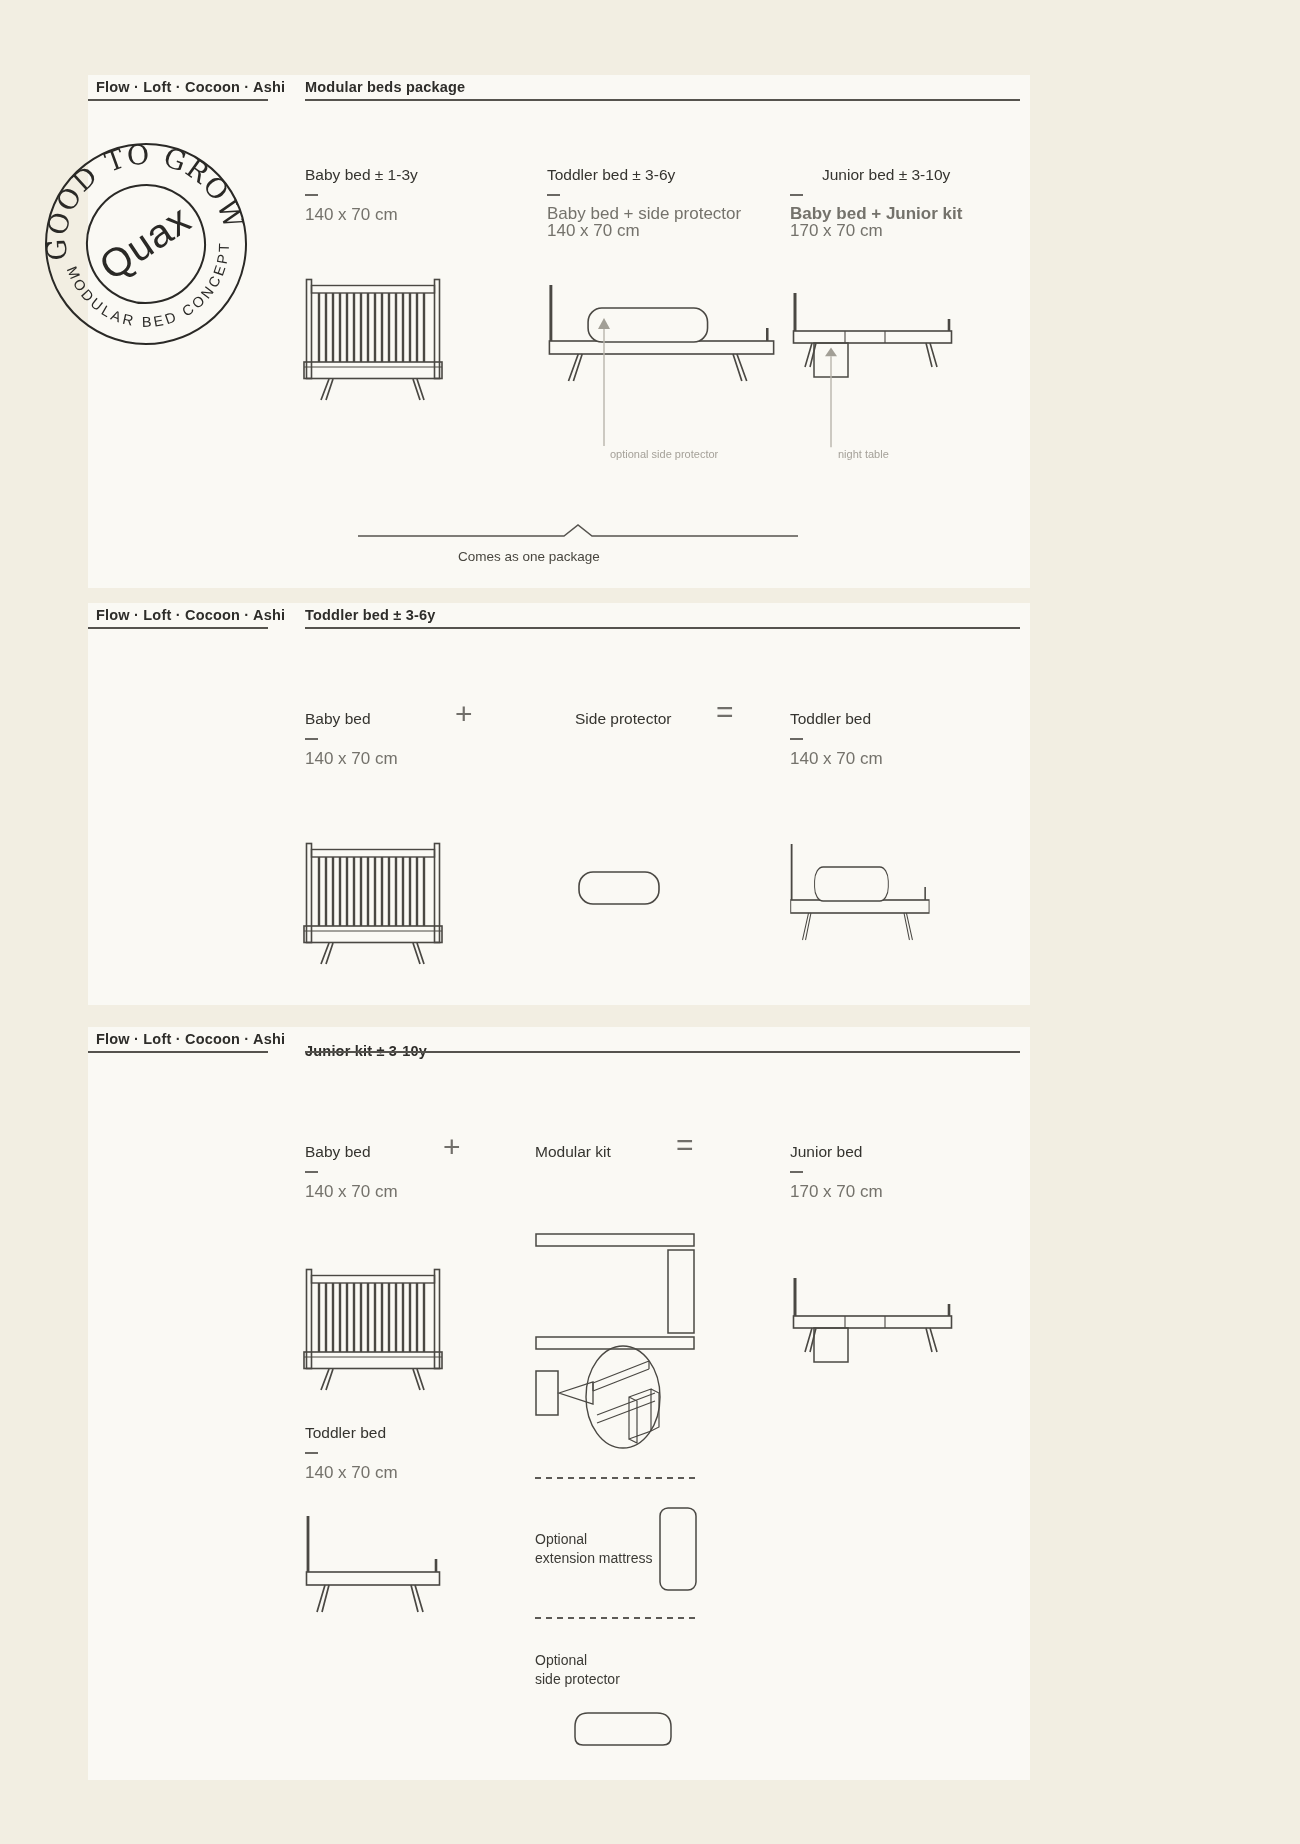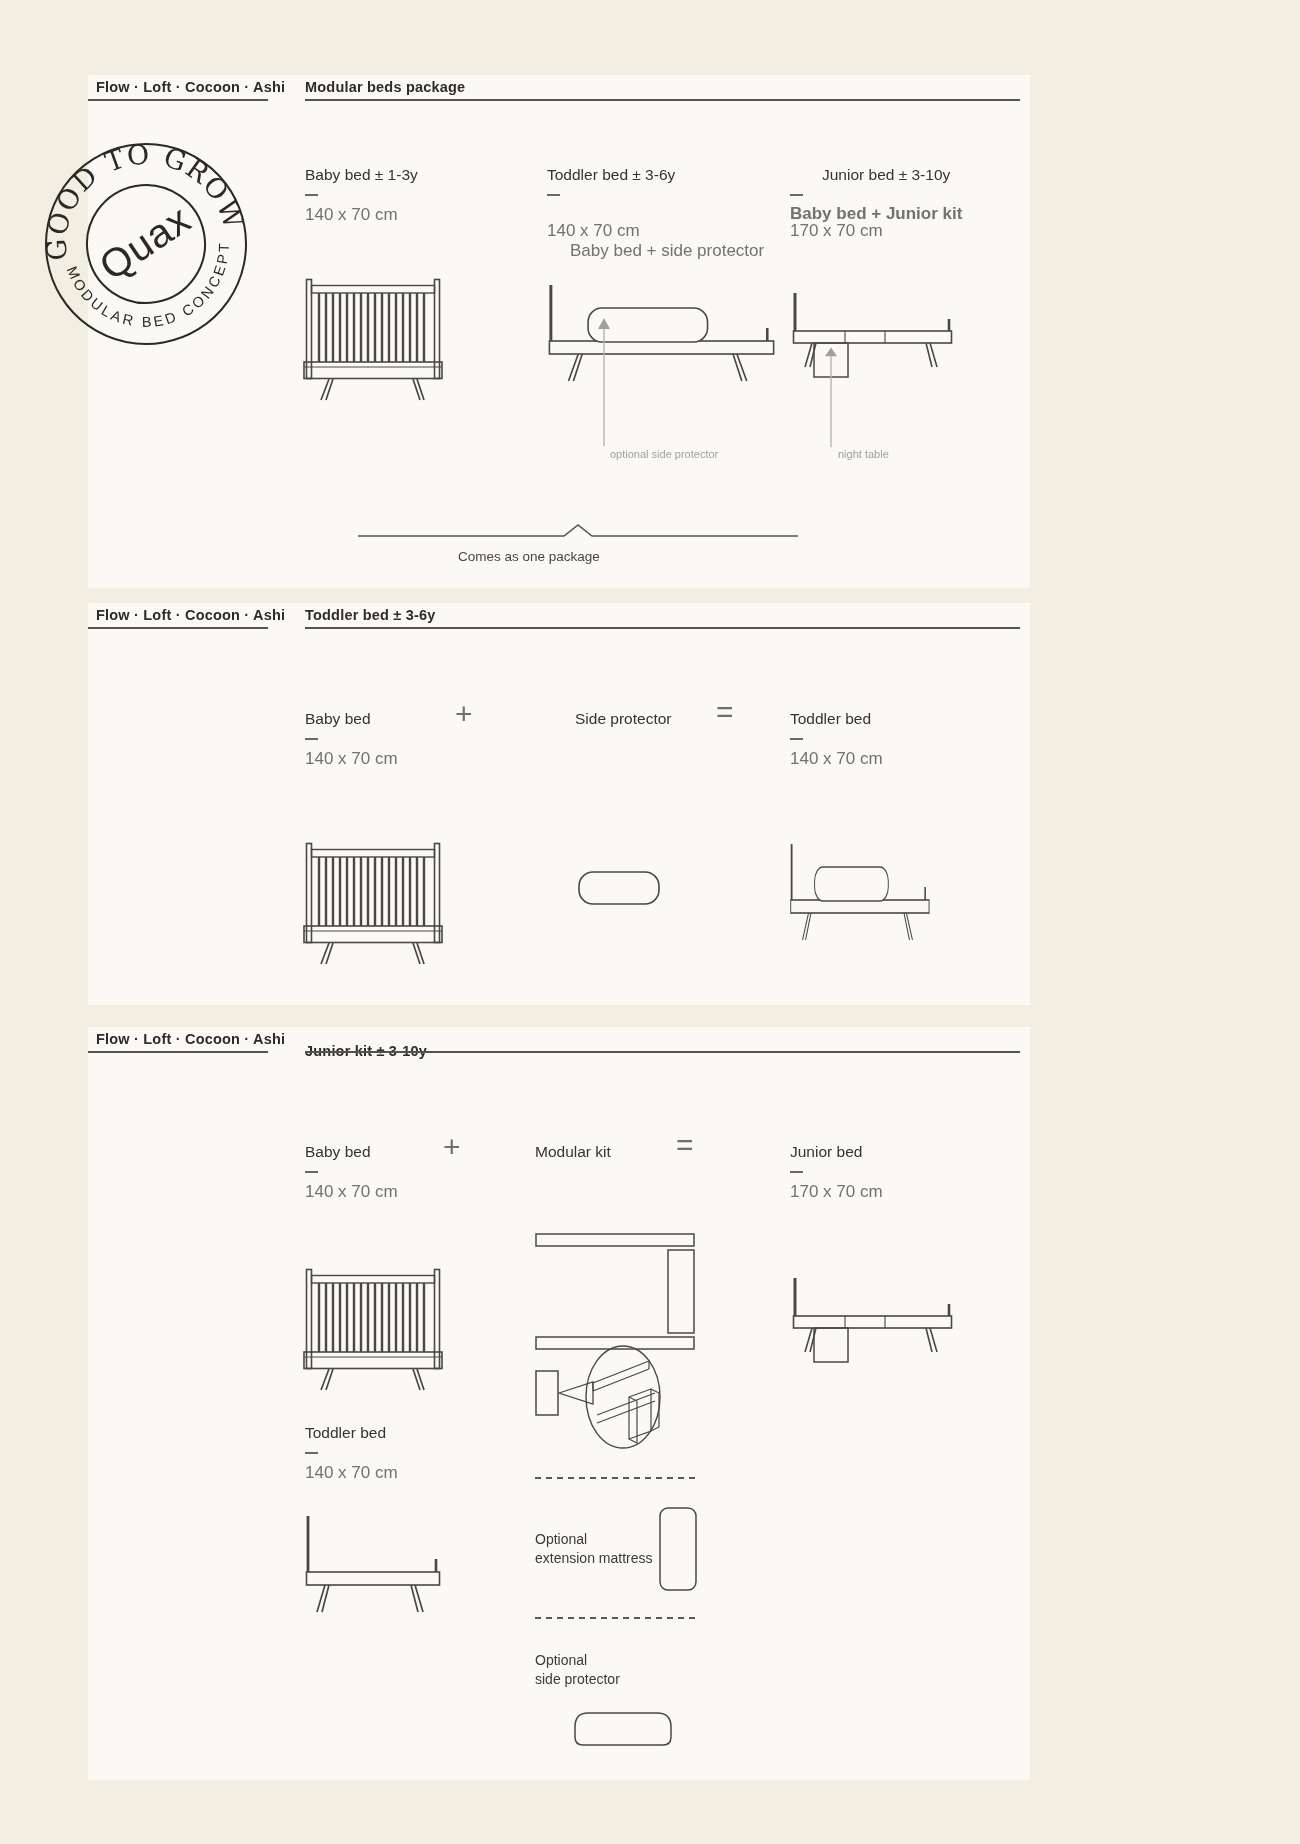--- a/index.html
+++ b/index.html
@@ -96,21 +96,21 @@
   </text>
   <text x="108" y="120" text-anchor="middle" font-size="40" font-weight="300" letter-spacing="1" fill="#2a2926" transform="rotate(-24 108 108)">Quax</text>
 </svg>
 
 <div class="coltitle" style="left:305px;top:166px;">Baby bed ± 1-3y</div>
 <div class="tdash" style="left:305px;top:194px;"></div>
 <div class="subline" style="left:305px;top:205px;">140 x 70 cm</div>
 
 <div class="coltitle" style="left:547px;top:166px;">Toddler bed ± 3-6y</div>
 <div class="tdash" style="left:547px;top:194px;"></div>
-<div class="subline" style="left:570px;top:204px;margin-top:37px;">Baby bed + side protector</div>
+<div class="subline" style="left:547px;top:204px;">Baby bed + side protector</div>
 <div class="subline" style="left:547px;top:221px;">140 x 70 cm</div>
 
 <div class="coltitle" style="left:822px;top:166px;">Junior bed ± 3-10y</div>
 <div class="tdash" style="left:790px;top:194px;"></div>
 <div class="subline" style="left:790px;top:204px;font-weight:bold;">Baby bed + Junior kit</div>
 <div class="subline" style="left:790px;top:221px;">170 x 70 cm</div>
 
 <svg class="abs" style="left:303px;top:276px;" width="140" height="125" viewBox="0 0 140 125">
     <use href="#crib"></use>
   </svg>

